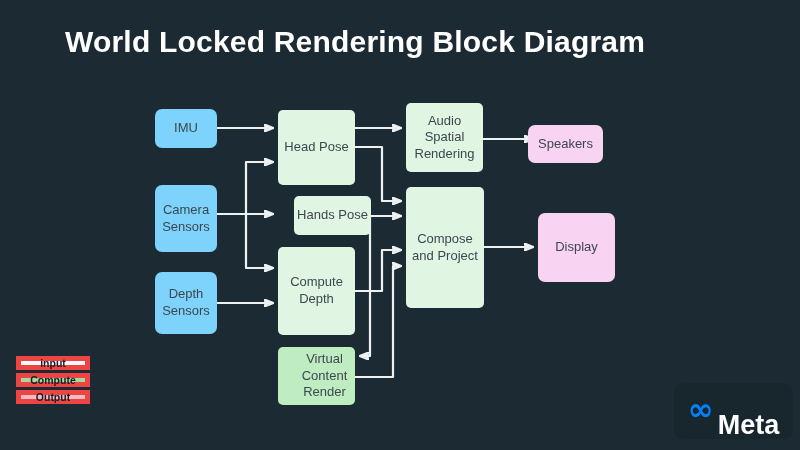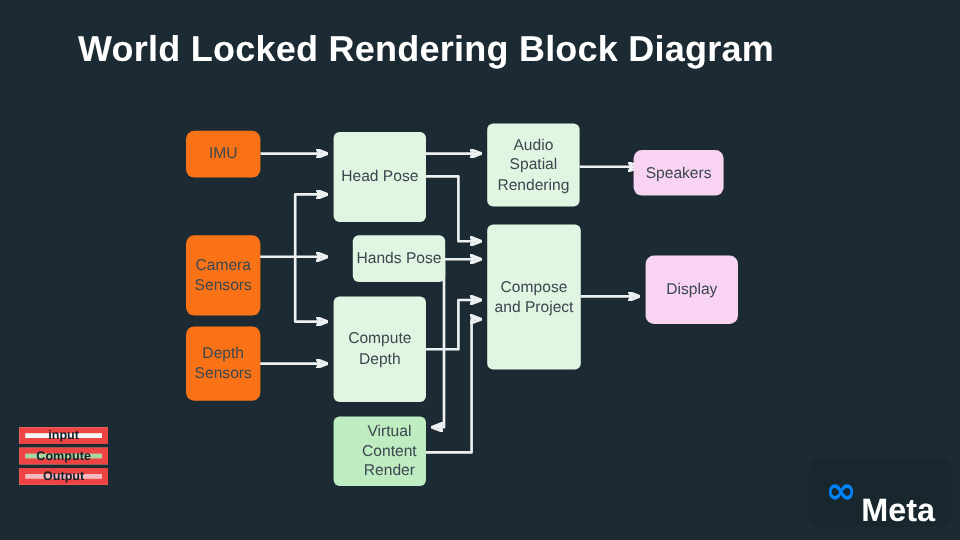--- a/index.html
+++ b/index.html
@@ -17,36 +17,36 @@
   }
 
   
   .node{
     position:absolute;box-sizing:border-box;
     display:flex;align-items:center;justify-content:center;
     text-align:center;padding:2px 3px;
     font-size:13px;line-height:1.28;color:#3d4750;
     border-radius:6px;
   }
-  .node.input   {background:#f97316;border-radius:7px;}
+  .node.input   {background:#7dd3fc;border-radius:7px;}
   .node.compute {background:#e1f6e2;border-radius:5px;}
   .node.compute-strong{background:#bfecc0;border-radius:5px;}
   .node.output  {background:#f8d3f2;border-radius:7px;}
 
   .n-imu          {left:155px;top:109px;width:62px;height:39px;}
-  .n-camera       {left:155px;top:196px;width:62px;height:67px;}
+  .n-camera       {left:155px;top:185px;width:62px;height:67px;}
   .n-depth        {left:155px;top:272px;width:62px;height:62px;}
   .n-head         {left:278px;top:110px;width:77px;height:75px;}
   .n-hands        {left:294px;top:196px;width:77px;height:39px;text-align:center;}
   .n-computedepth {left:278px;top:247px;width:77px;height:88px;}
   .n-vcr          {left:278px;top:347px;width:77px;height:58px;padding-left:19px;}
   .n-audio        {left:406px;top:103px;width:77px;height:69px;}
   .n-compose      {left:406px;top:187px;width:78px;height:121px;}
   .n-speakers     {left:528px;top:125px;width:75px;height:38px;}
-  .n-display      {left:538px;top:213px;width:77px;height:57px;}
+  .n-display      {left:538px;top:213px;width:77px;height:69px;}
 
   
   .wires{position:absolute;left:0;top:0;width:800px;height:450px;}
   .wires path{
     fill:none;stroke:#eef1f2;stroke-width:2.2;
     stroke-linejoin:round;stroke-linecap:butt;
   }
 
   
   .legend{

